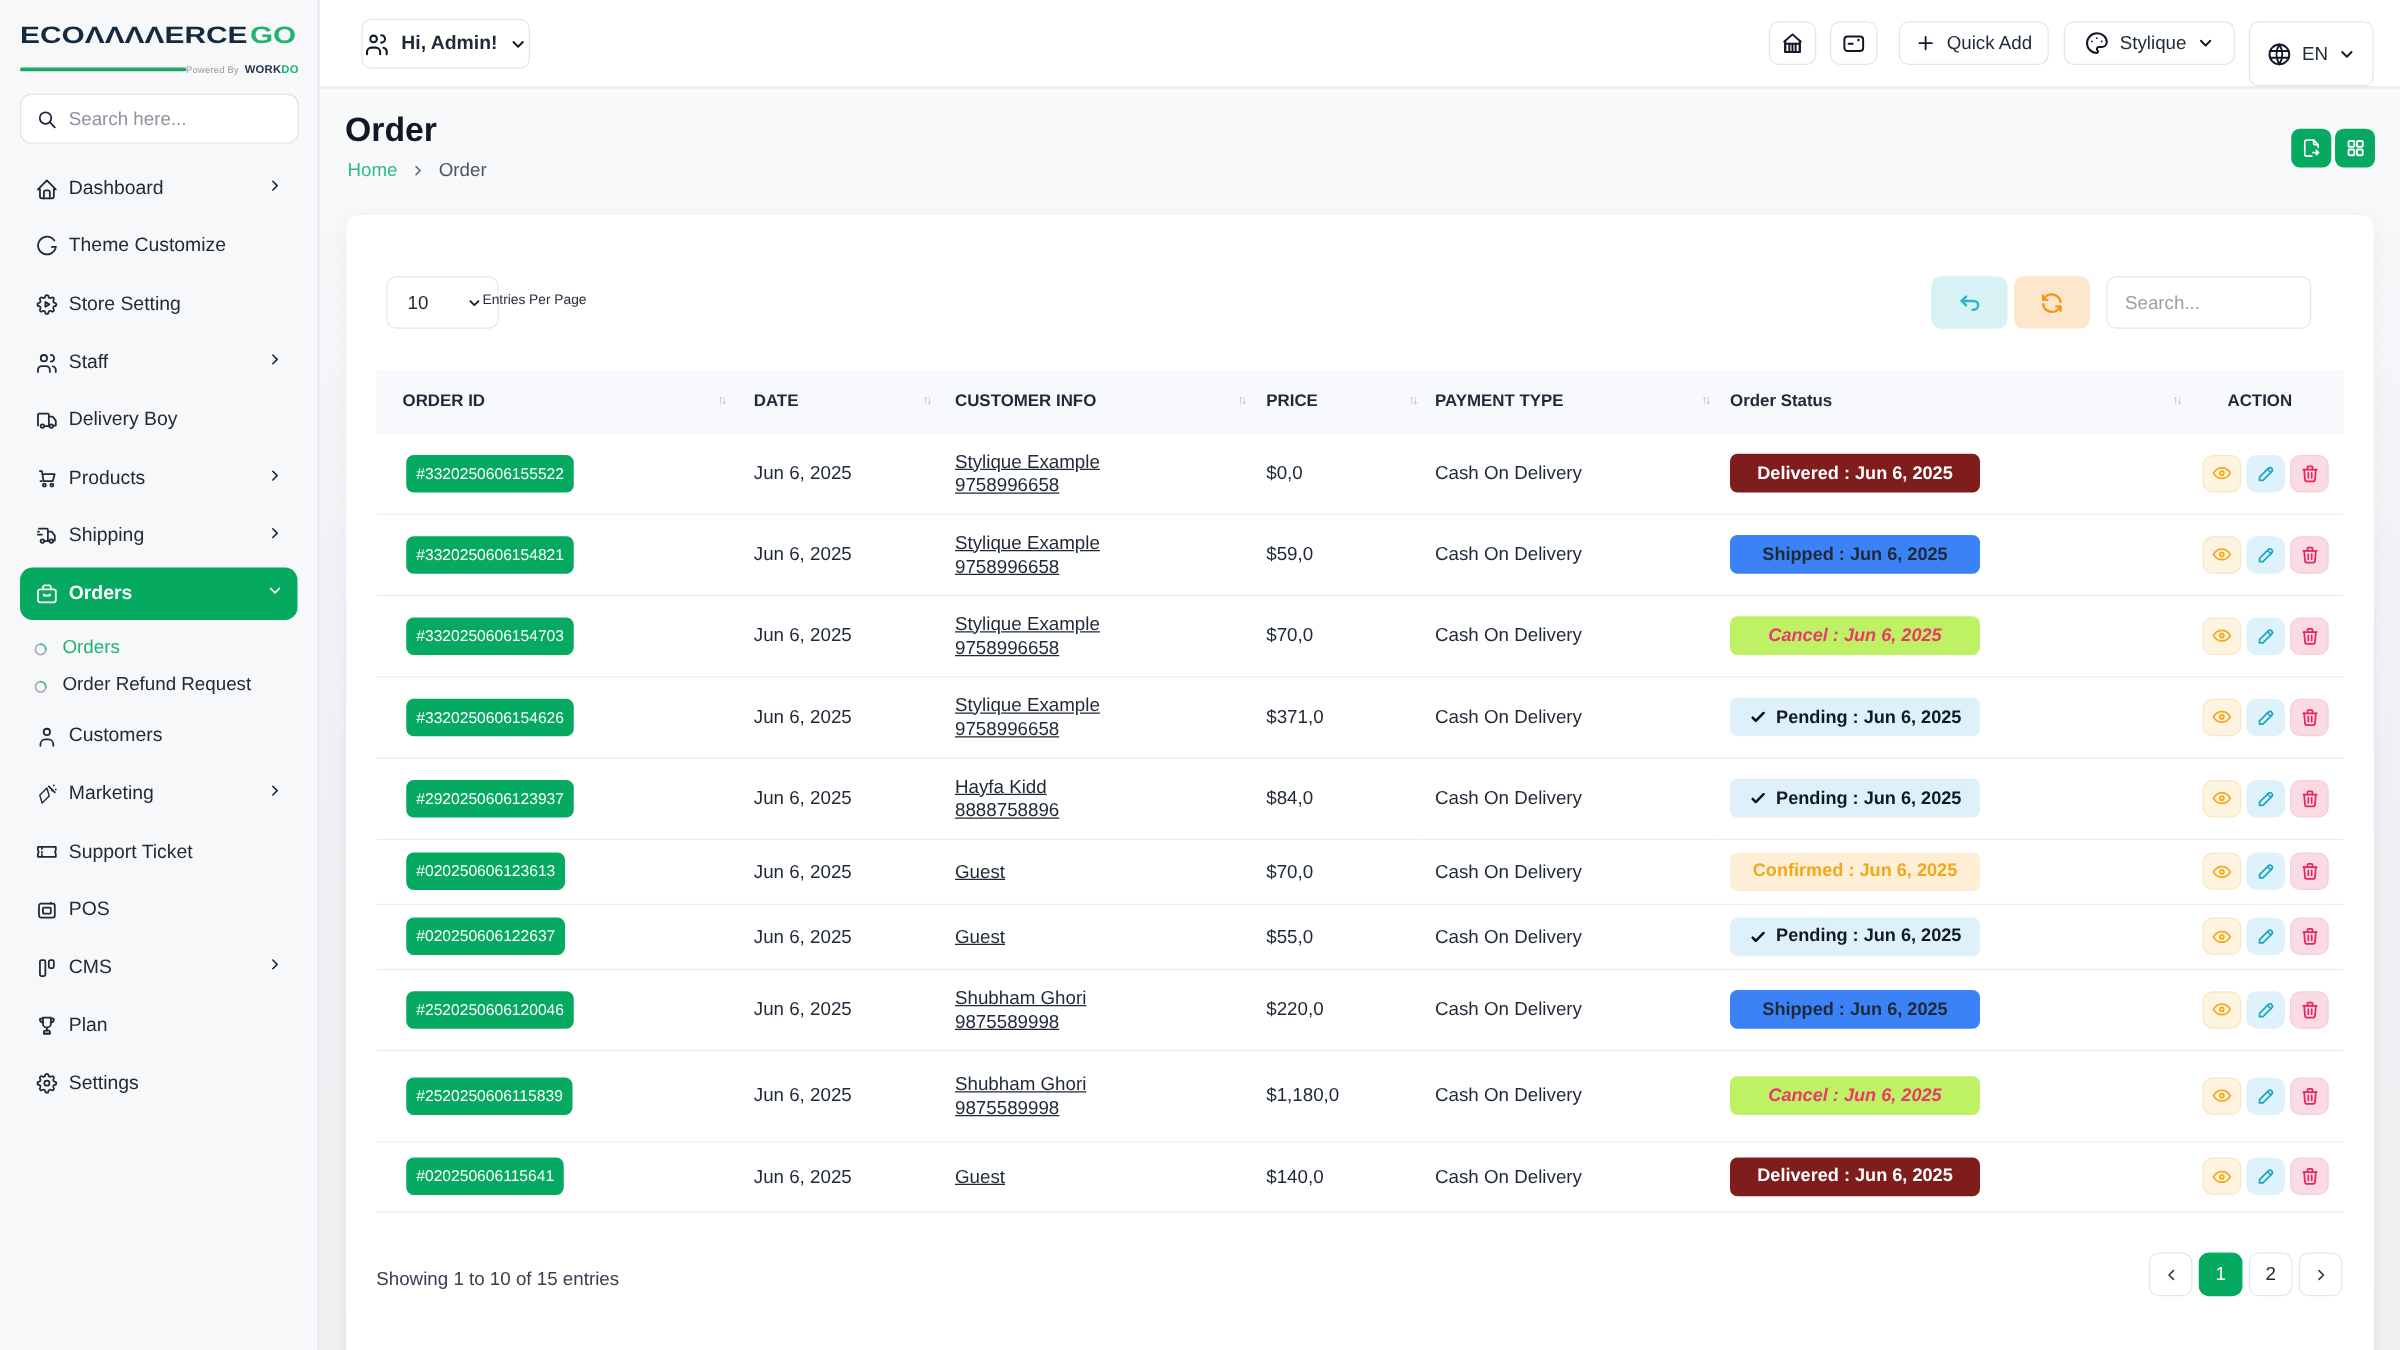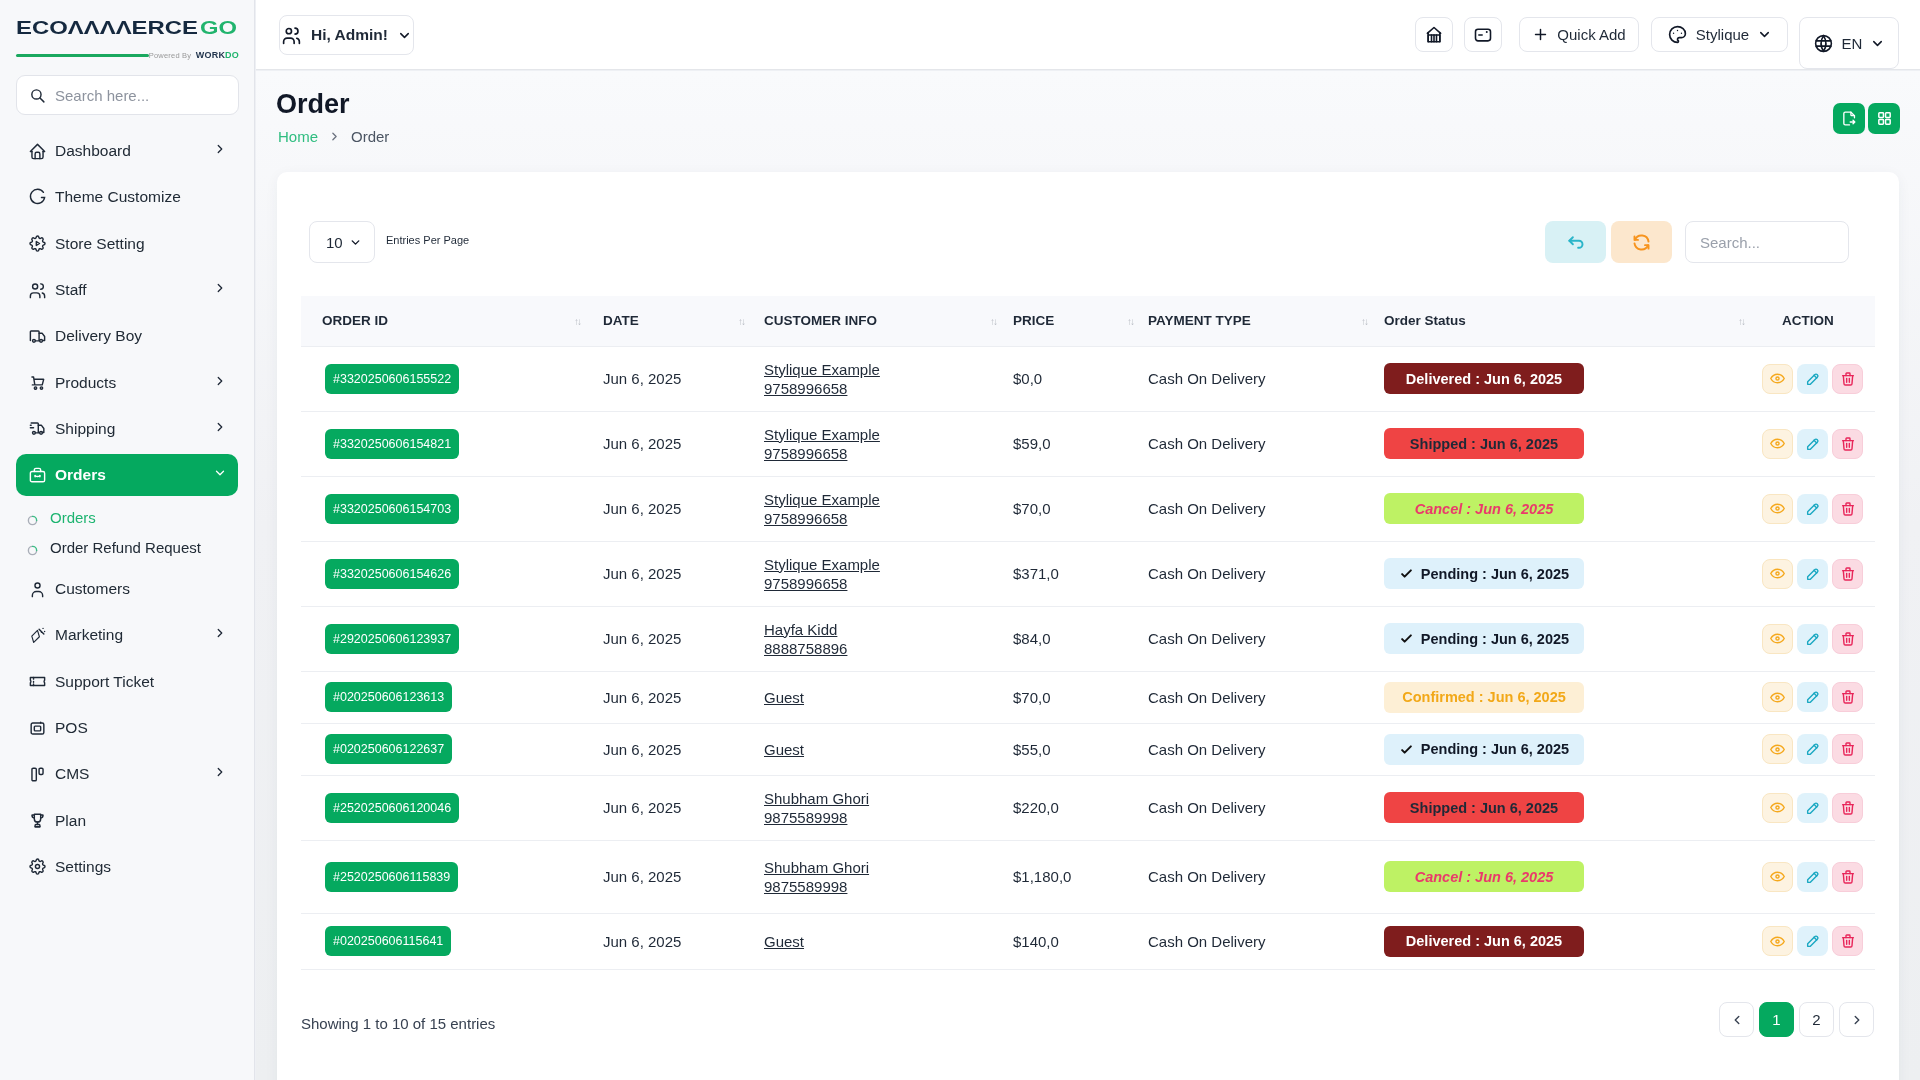--- a/index.html
+++ b/index.html
@@ -31,54 +31,54 @@
 .nav-item.active { background:#05a95f; color:#fff; font-weight:bold; height:42px; margin:2px 0;}
 .nav-sub { position:absolute; left:16px; right:16px; top:502px; }
 .sub-item { height:30px; display:flex; align-items:center; font-size:15px; color:#212b36; padding-left:11px; }
 .sub-item .bullet { margin-right:12px; width:11px; height:11px; }
 .sub-item.on { color:#1db470; }
 .topbar {
   position:absolute; left:256px; top:0; width:1664px; height:70px; background:#fff;
   border-bottom:1px solid #e4e6ea;
 }
 .btn-white { background:#fff; border:1px solid #e4e6ec; border-radius:8px; display:inline-flex; align-items:center; justify-content:center; color:#1f2937; font-size:15px; }
-.hi-admin { position:absolute; left:23px; top:15px; width:135px; height:40px; gap:9px; font-weight:bold; font-size:15.5px;}
+.hi-admin { position:absolute; left:33px; top:15px; width:135px; height:40px; gap:9px; font-weight:bold; font-size:15.5px;}
 .tb-ic1 { position:absolute; left:1159px; top:17px; width:38px; height:35px; }
 .tb-ic2 { position:absolute; left:1208px; top:17px; width:38px; height:35px; }
 .tb-quick { position:absolute; left:1263px; top:17px; width:120px; height:35px; gap:8px; }
 .tb-style { position:absolute; left:1395px; top:17px; width:137px; height:35px; gap:8px; }
 .tb-en { position:absolute; left:1543px; top:17px; width:100px; height:52px; gap:8px; }
 .main { position:absolute; left:256px; top:71px; width:1664px; height:1009px;
   background:linear-gradient(180deg,#f9fafc 0%,#f0f1f4 45%,#edeff1 100%); }
 .pg-title { position:absolute; left:20px; top:18px; font-size:27px; font-weight:bold; color:#111827; }
 .crumbs { position:absolute; left:22px; top:57px; font-size:15px; color:#374151; display:flex; align-items:center; gap:10px;}
 .crumbs .home { color:#2fbd80; }
 .gbtn { position:absolute; width:32px; height:31px; background:#05a95f; border-radius:7px; display:flex; align-items:center; justify-content:center; }
 .gbtn1 { left:1577px; top:32px; }
 .gbtn2 { left:1612px; top:32px; }
 .card { position:absolute; left:21px; top:101px; width:1622px; height:940px; background:#fff; border-radius:10px;
   box-shadow:0 3px 14px rgba(46,54,80,0.05); }
-.sel { position:absolute; left:32px; top:49px; width:66px; height:42px; border:1px solid #e4e6ec; border-radius:8px; background:#fff; display:flex; align-items:center; justify-content:space-between; padding:0 12px 0 16px; font-size:15px; color:#1f2937; }
+.sel { position:absolute; left:32px; top:49px; width:90px; height:42px; border:1px solid #e4e6ec; border-radius:8px; background:#fff; display:flex; align-items:center; justify-content:space-between; padding:0 12px 0 16px; font-size:15px; color:#1f2937; }
 .epp { position:absolute; left:109px; top:62px; font-size:11px; color:#1f2937; }
 .btn-undo { position:absolute; left:1268px; top:49px; width:61px; height:42px; background:#d8f1f5; border-radius:8px; display:flex; align-items:center; justify-content:center; }
 .btn-refresh { position:absolute; left:1334px; top:49px; width:61px; height:42px; background:#fce7cd; border-radius:8px; display:flex; align-items:center; justify-content:center; }
 .srch { position:absolute; left:1408px; top:49px; width:164px; height:42px; border:1px solid #e4e6ec; border-radius:8px; padding:0 14px; display:flex; align-items:center; color:#9aa0ab; font-size:15px; }
 table.grid { position:absolute; left:24px; top:124px; width:1574px; border-collapse:collapse; table-layout:fixed; }
 table.grid col.c1{width:283px;} table.grid col.c2{width:164px;} table.grid col.c3{width:252px;}
 table.grid col.c4{width:137px;} table.grid col.c5{width:234px;} table.grid col.c6{width:377px;} table.grid col.c7{width:127px;}
 table.grid thead th { background:#f8f9fc; height:50px; font-size:13.5px; color:#1f2937; text-align:left; font-weight:bold; position:relative; }
 table.grid thead th .sort { position:absolute; right:4px; top:50%; transform:translateY(-50%); color:#b6bac2; font-size:10px; letter-spacing:-2px;}
 th.h1{padding-left:21px;} th.h2{padding-left:19px;} th.h3{padding-left:16px;} th.h4{padding-left:13px;} th.h5{padding-left:11px;} th.h6{padding-left:13px; text-transform:none;} th.h7{padding-left:34px;}
 table.grid tbody tr:last-child td { border-bottom:1px solid #eceef2; } table.grid td { border-top:1px solid #eceef2; font-size:15px; color:#1f2937; vertical-align:middle; padding-top:0; padding-bottom:0; }
 td.d1{padding-left:24px;} td.d2{padding-left:19px;} td.d3{padding-left:16px; line-height:19px;text-decoration:underline;} td.d4{padding-left:13px;} td.d5{padding-left:11px;} td.d6{padding-left:13px;} td.d7{padding-left:14px;}
 tr.h66 td { height:65px; } tr.h52 td { height:52px; } tr.h56 td { height:56px; } tr.h73 td { height:73px; }
 .oid { display:inline-block; background:#05a95f; color:#fff; font-size:12.5px; border-radius:6px; padding:8px 8px; }
 .status { width:200px; height:31px; border-radius:6px; display:flex; align-items:center; justify-content:center; font-size:14.5px; font-weight:bold; gap:6px;}
 .st-delivered { background:#7f1d1d; color:#fff; }
-.st-shipped { background:#ef4444; color:#1f2937; }
+.st-shipped { background:#3b82f6; color:#1f2937; }
 .st-cancel { background:#bef264; color:#ea3a6b;font-style:italic; }
 .st-pending { background:#def1fb; color:#111827; }
 .st-confirmed { background:#fdefd5; color:#f2a818; }
 .acts { display:flex; gap:4px; }
 .abtn { width:31px; height:30px; border-radius:8px; display:flex; align-items:center; justify-content:center; }
 .a-eye { background:#fdf3e1; border:1px solid #f9e6c2; }
 .a-pen { background:#dff2fb; }
 .a-del { background:#fbdbe3; border:1px solid #f8cdd9; }
 .foot-txt { position:absolute; left:24px; top:843px; font-size:15px; color:#374151; }
 .pager { position:absolute; right:25px; top:830px; display:flex; gap:5px; }

